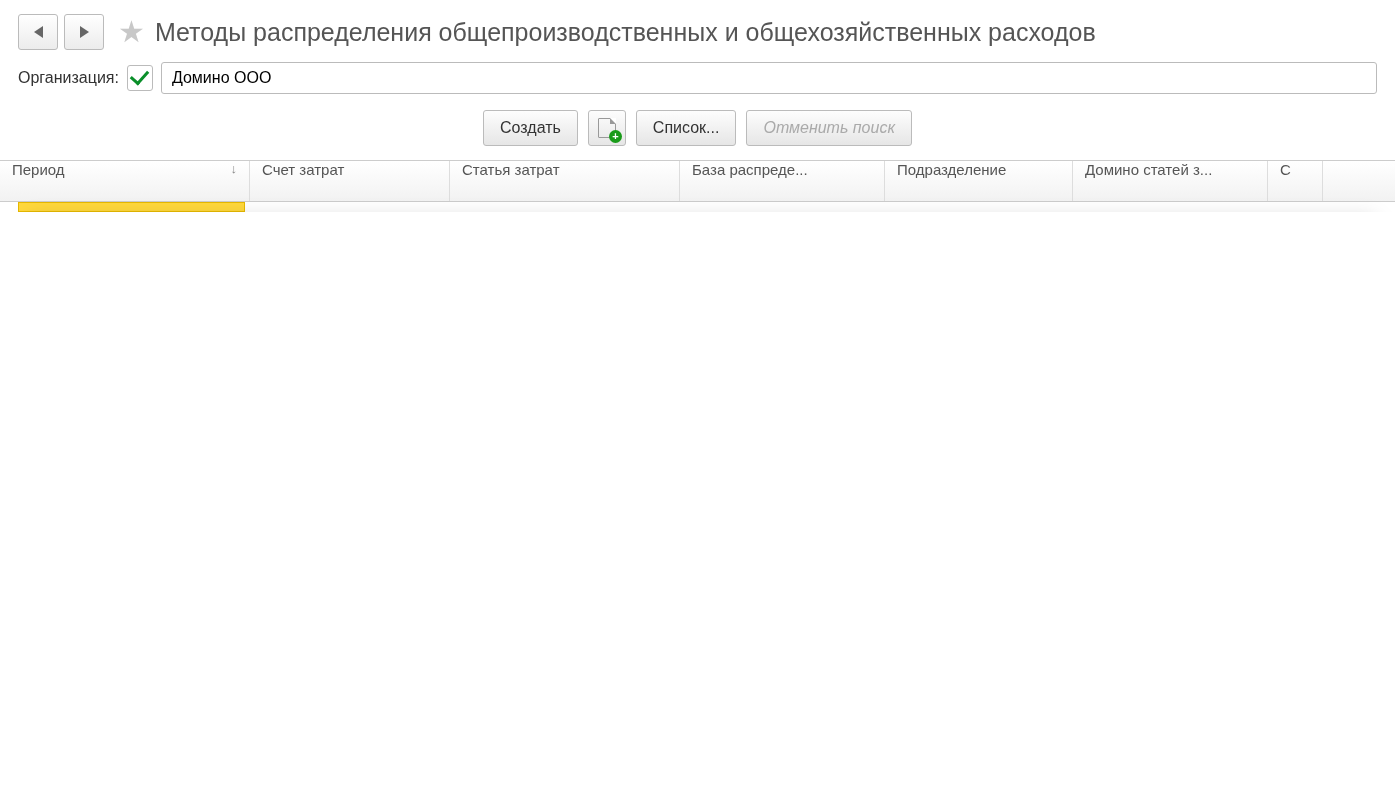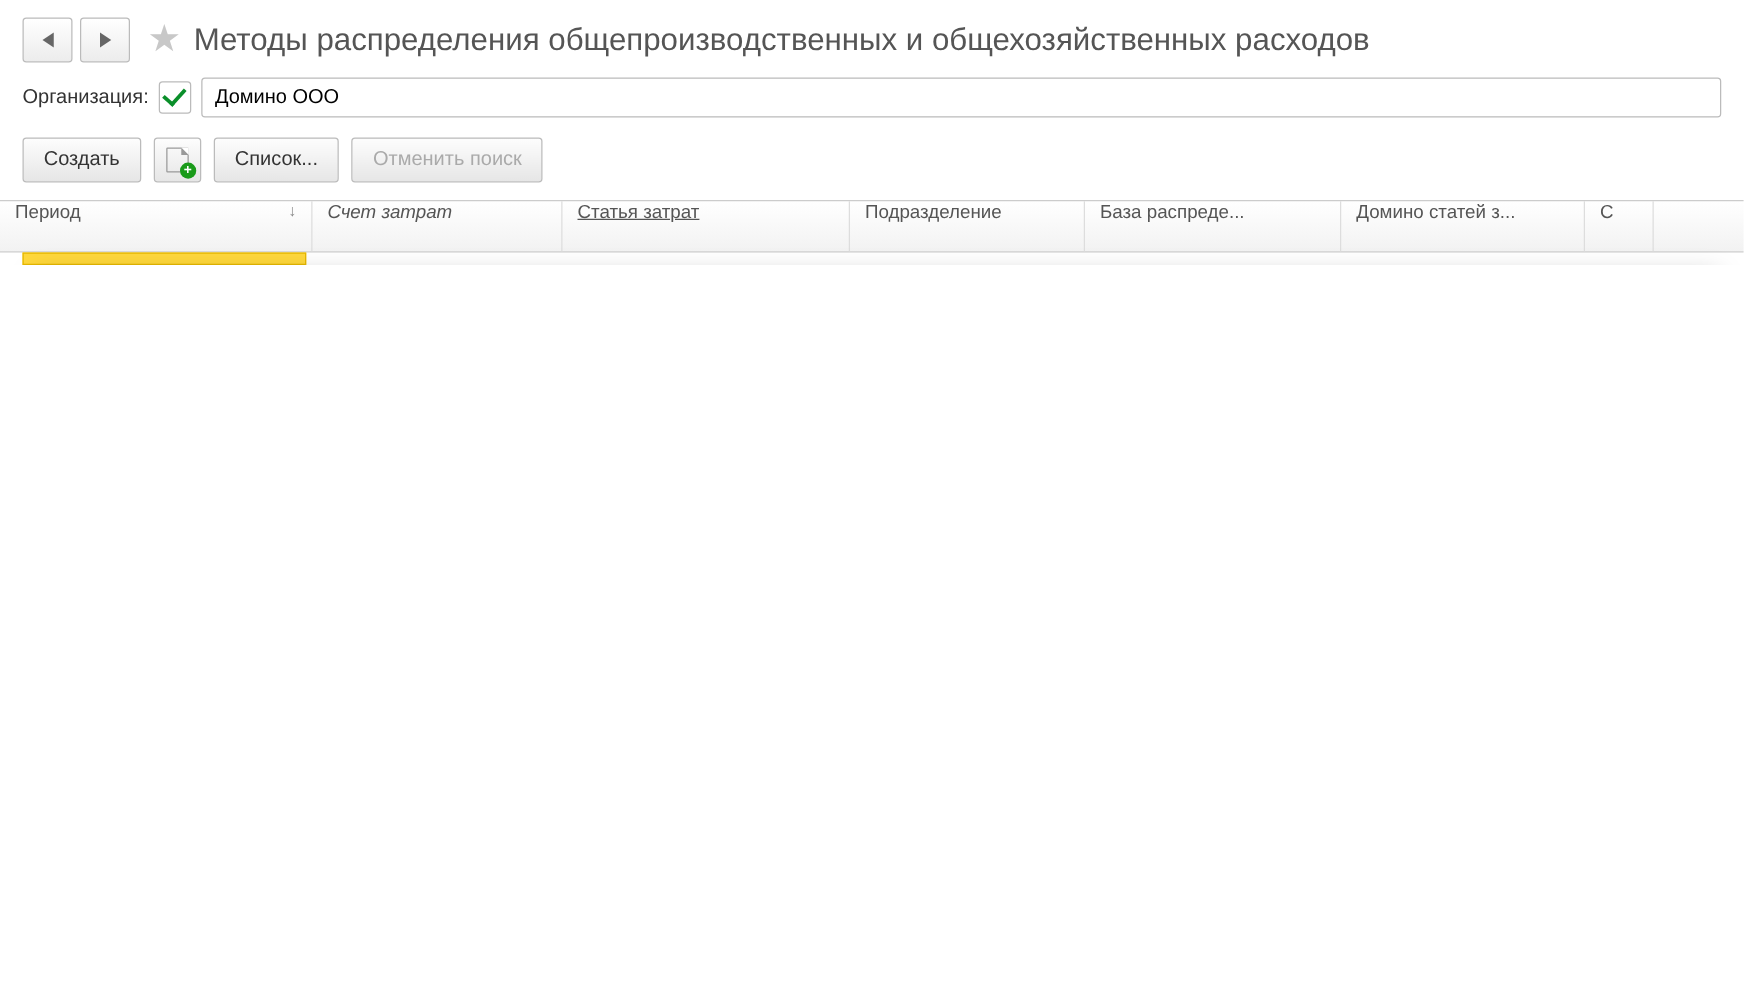--- a/index.html
+++ b/index.html
@@ -13,32 +13,32 @@
 .arrow.right{border-left:9px solid #666;}
 .star{font-size:30px;color:#c8c8c8;margin:0 10px 0 14px;line-height:1;}
 .pagetitle{font-size:25px;color:#555;font-weight:400;}
 
 .filterrow{display:flex;align-items:center;padding:2px 18px 12px 18px;}
 .flabel{font-size:16px;margin-right:8px;}
 .checkbox{width:24px;height:24px;border:1px solid #bbb;border-radius:3px;display:flex;align-items:center;justify-content:center;margin-right:8px;}
 .checkmark{width:14px;height:8px;border-left:3px solid #0a8f2a;border-bottom:3px solid #0a8f2a;transform:rotate(-48deg);margin-top:-5px;}
 .filterinput{flex:1;height:30px;border:1px solid #bbb;border-radius:3px;padding:0 10px;font-size:16px;}
 
-.toolbar{display:flex;align-items:center;gap:10px;padding:4px 18px 14px 18px;}
+.toolbar{display:flex;align-items:center;gap:10px;padding:4px 18px 14px 18px;justify-content:center;}
 .btn{height:36px;padding:0 16px;border:1px solid #bbb;background:linear-gradient(#fdfdfd,#e6e6e6);border-radius:3px;font-size:16px;cursor:pointer;display:flex;align-items:center;color:#333;}
 .btn.icononly{width:38px;padding:0;justify-content:center;}
-.btn.disabled{color:#aaa;}
+.btn.disabled{color:#aaa;font-style:italic;}
 .doc-plus{position:relative;width:16px;height:18px;border:1px solid #999;border-radius:1px;}
 .doc-plus::before{content:"";position:absolute;right:-1px;top:-1px;width:0;height:0;border-left:6px solid #999;border-top:6px solid #fff;}
 .doc-plus::after{content:"+";position:absolute;right:-7px;bottom:-6px;width:13px;height:13px;border-radius:50%;background:#1a9b1a;color:#fff;font-size:11px;font-weight:bold;line-height:13px;text-align:center;}
 
 .tblhead{display:flex;border-top:1px solid #ccc;border-bottom:1px solid #ccc;background:linear-gradient(#fff,#f2f2f2);height:40px;align-items:stretch;margin:0 0 0 0;}
 .th{border-right:1px solid #ddd;padding:0 12px;display:flex;align-items:flex-start;font-size:15px;color:#555;position:relative;}
 .th .sortarrow{margin-left:auto;color:#888;font-size:13px;}
-.th1{width:225px;} .th2{width:185px;} .th3{width:175px;font-style:italic;} .th4{width:205px;text-decoration:underline;} .th5{width:163px;} .th6{width:180px;} .th7{width:170px;} .th8{width:30px;}
+.th1{width:225px;} .th2{width:185px;} .th3{width:175px;} .th4{width:205px;} .th5{width:163px;} .th6{width:180px;} .th7{width:170px;} .th8{width:30px;}
 
 .active-row{height:8px;background:#ffd83c;border:1px solid #e6b800;margin-left:18px;width:225px;}
 
 .dialog{position:absolute;left:28px;top:215px;width:1345px;border:1px solid #aaa;background:#fff;box-shadow:0 6px 20px rgba(0,0,0,0.25);}
 .dlg-head{display:flex;align-items:center;padding:14px 16px 8px 16px;}
 .dlg-star{font-size:24px;color:#c8c8c8;margin-right:10px;}
 .dlg-title{font-size:23px;color:#555;flex:1;}
 .dlg-icons{display:flex;gap:24px;align-items:center;color:#555;font-size:18px;}
 .dlg-toolbar{display:flex;align-items:center;gap:12px;padding:4px 16px 14px 16px;}
 .btn.primary{background:linear-gradient(#ffe14a,#f8c400);border-color:#d1a200;font-weight:bold;color:#222;}
@@ -99,22 +99,22 @@
   <button class="btn disabled">Отменить поиск</button>
 </div>
 
 <div class="tblhead">
   <div class="th th1">
         <span>Период</span>
         <span class="sortarrow">↓</span>
       </div>
   <div class="th th3">Счет затрат</div>
   <div class="th th4">Статья затрат</div>
+  <div class="th th6">База распреде...</div>
   <div class="th th5">Подразделение</div>
-  <div class="th th6">База распреде...</div>
   <div class="th th7">Домино статей з...</div>
   <div class="th th8">С</div>
 </div>
 <div class="active-row"></div>
 
 <span class="peek">20</span>
 
 <div class="dialog">
   <div class="dlg-head">
     <span class="dlg-star">☆</span>

